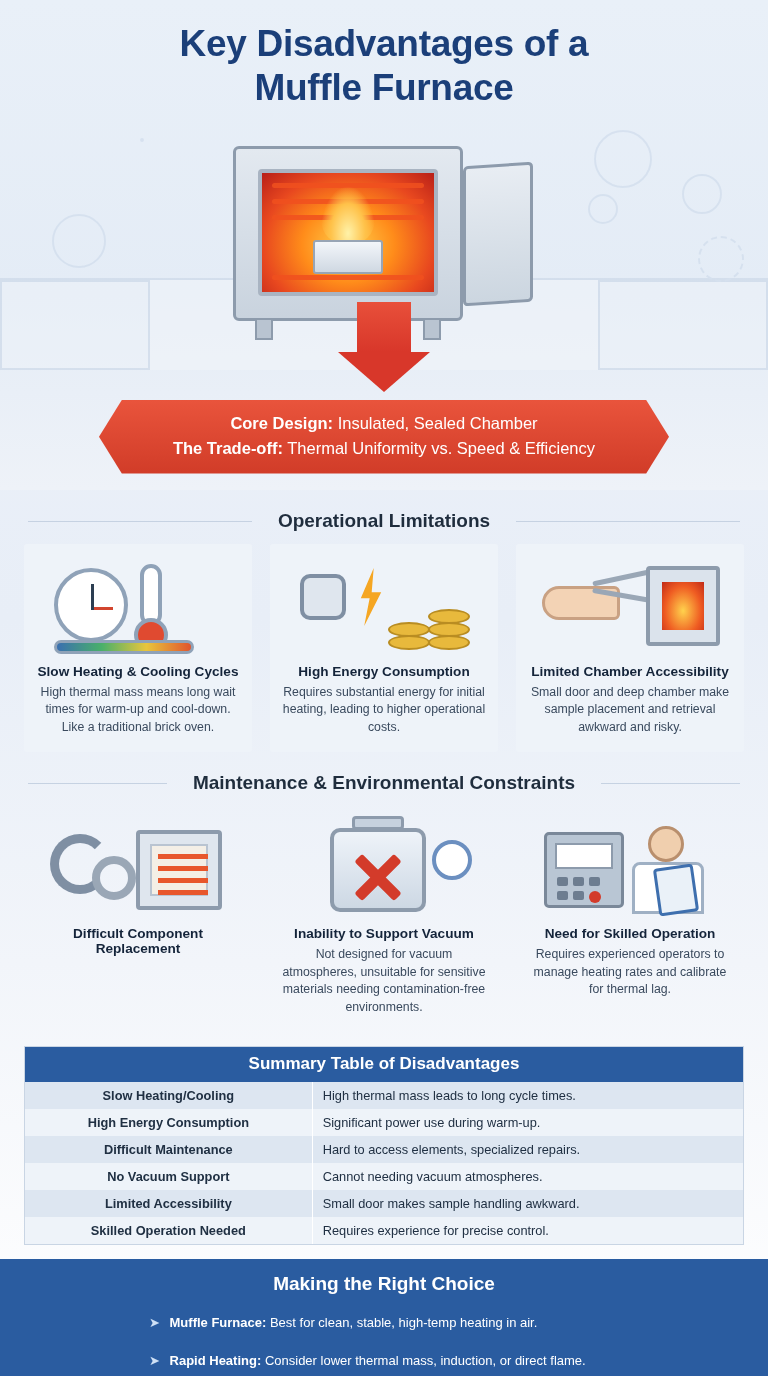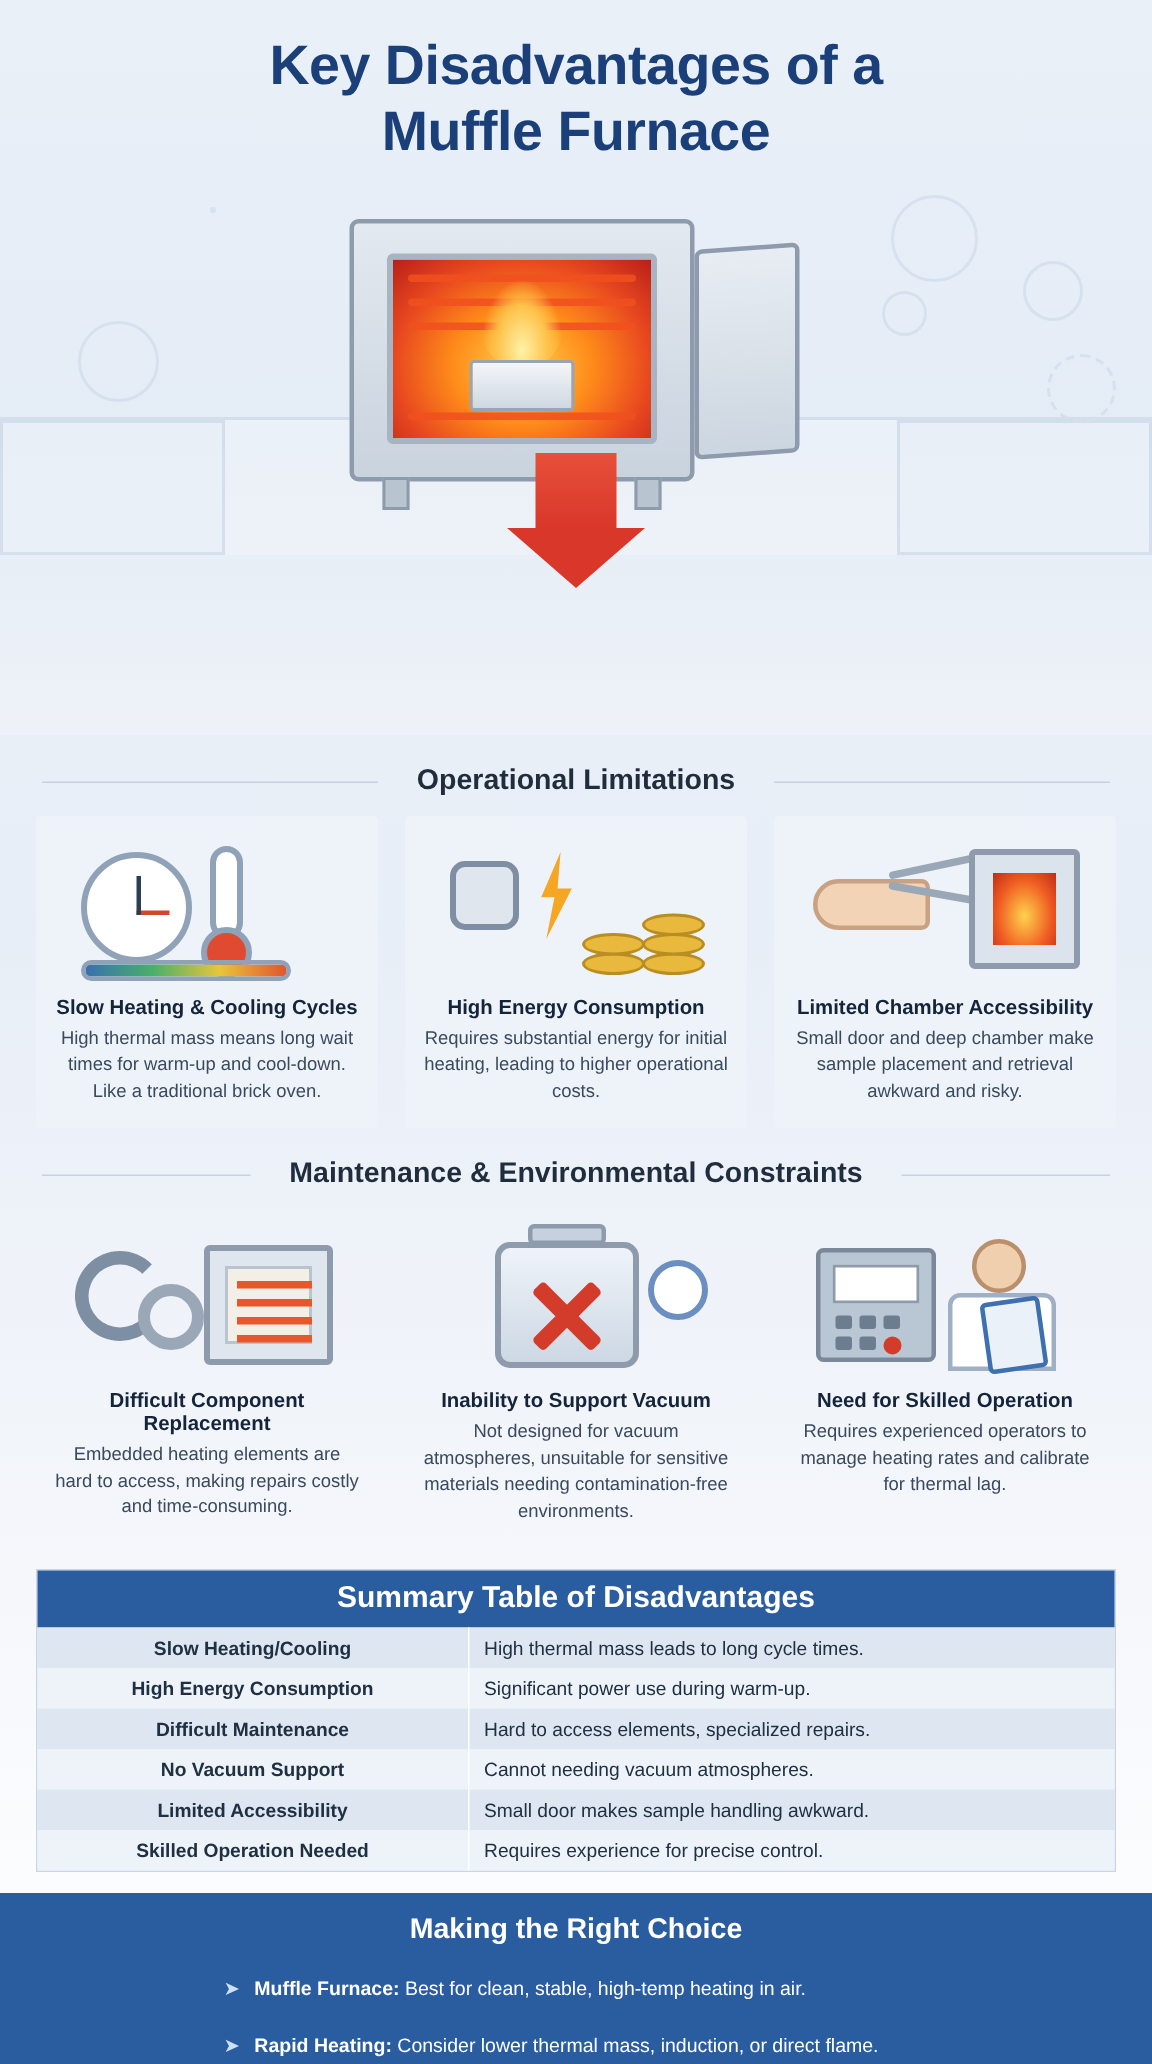--- a/index.html
+++ b/index.html
@@ -163,21 +163,21 @@
   .panel .scr { position:absolute; left:8px; top:8px; right:8px; height:26px; background:#fff; border:2px solid #8d9bac;}
   .panel .btn { position:absolute; width:11px; height:9px; background:#6d7d90; border-radius:2px;}
   .person-head { position:absolute; left:108px; top:4px; width:36px; height:36px; border-radius:50%; background:#f0cfae; border:3px solid #b98f6d;}
   .person-body { position:absolute; left:92px; top:40px; width:72px; height:52px; background:#fff; border:3px solid #9fb0c4; border-radius:8px 8px 0 0;}
   .tablet { position:absolute; left:116px; top:44px; width:40px; height:48px; background:#eaf1f8; border:3px solid #3e6fae; border-radius:4px; transform:rotate(-8deg);}
 
   
   .table-wrap { margin:14px 24px 0; border:1px solid #c9d5e4; }
   .table-head {
     background:#2a5ca0; color:#fff; text-align:center;
-    font-size:20px; font-weight:bold; padding:7px 0 8px;
+    font-size:17px; font-weight:bold; padding:7px 0 8px;
   }
   table { width:100%; border-collapse:collapse; }
   td { padding:6px 10px; font-size:12.8px; color:#203043; }
   td.k { width:40%; text-align:center; font-weight:bold; border-right:1px solid #ffffff; }
   td.v { }
   tr:nth-child(odd) td { background:#dde6f1; }
   tr:nth-child(even) td { background:#eef3f9; }
 
   
   .footer {
@@ -229,20 +229,30 @@
       <div class="door"></div>
       <div class="leg" style="left:36px;"></div>
       <div class="leg" style="left:204px;"></div>
     </div>
 
     <div class="down-arrow">
       <div class="arrow-stem"></div>
       <div class="arrow-head"></div>
     </div>
 
+    <div class="banner">
+      <div class="banner-line">
+        <b>Core Design:</b>
+        <span>Insulated, Sealed Chamber</span>
+      </div>
+      <div class="banner-line">
+        <b>The Trade-off:</b>
+        <span>Thermal Uniformity vs. Speed &amp; Efficiency</span>
+      </div>
+    </div>
   </div>
 
   <div class="sec-head">
     <div class="rule"></div>
     <div class="txt">Operational Limitations</div>
     <div class="rule"></div>
   </div>
 
   <div class="cards">
 
@@ -308,21 +318,20 @@
         <div class="ill">
           <div class="wrench"></div>
           <div class="gear2"></div>
           <div class="furn-s">
               <i></i>
               <u></u>
             </div>
         </div>
       </div>
       <div class="card-title">Difficult Component Replacement</div>
-      <div class="card-desc">Embedded heating elements are hard to access, making repairs costly and time-consuming.</div>
     </div>
 
     <div class="card plain">
       <div class="card-ill">
         <div class="ill">
           <div class="vac-top"></div>
           <div class="vac"></div>
           <div class="xmark">
             <span style="transform:rotate(45deg);"></span>
             <span style="transform:rotate(-45deg);"></span>

